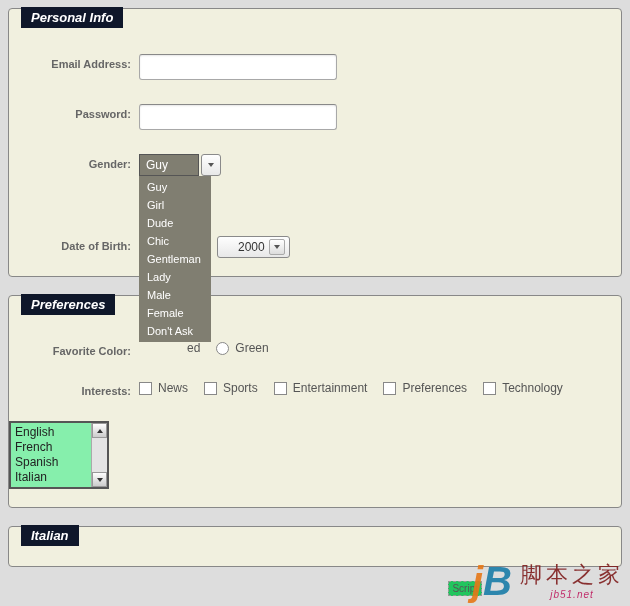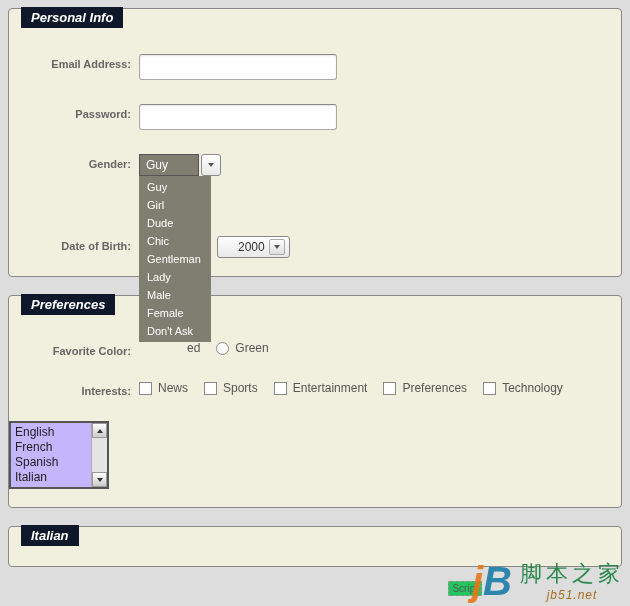--- a/index.html
+++ b/index.html
@@ -10,21 +10,21 @@
 .row { display: flex; align-items: flex-start; margin-top: 24px; }
 .label { width: 130px; text-align: right; color: #666; font-weight: bold; font-size: 11px; padding-right: 8px; padding-top: 4px; }
 .controls { flex: 1; display: flex; align-items: center; gap: 6px; flex-wrap: wrap; }
 .text-input { border: 1px solid #a8a8a8; border-top-color: #888; border-radius: 3px; background: #fff; height: 26px; width: 198px; padding: 2px 6px; box-shadow: inset 0 1px 2px rgba(0,0,0,0.1); }
 .select-box { border: 1px solid #8a8a8a; border-radius: 3px; background: linear-gradient(#fefefe,#e8e8e8); height: 22px; display: inline-flex; align-items: center; padding: 0 4px 0 20px; font-size: 12px; color: #333; cursor: pointer; }
 .select-box .caret { border: 1px solid #aaa; border-radius: 2px; background: linear-gradient(#fff,#ddd); width: 16px; height: 16px; margin-left: 4px; display: flex; align-items: center; justify-content: center; }
 .select-box .caret::after { content: ""; border-left: 3px solid transparent; border-right: 3px solid transparent; border-top: 4px solid #555; }
 .radio, .checkbox { width: 13px; height: 13px; border: 1px solid #888; background: #fff; display: inline-block; vertical-align: middle; position: relative; }
 .radio { border-radius: 50%; }
 .check-label { color: #555; font-size: 12px; margin-right: 10px; }
-.listbox { border: 2px solid #555; background: #c4b5fd; width: 100px; height: 68px; display: flex; position: relative; }
+.listbox { border: 2px solid #555; background: #86efac; width: 100px; height: 68px; display: flex; position: relative; }
 .listbox-items { flex: 1; padding: 2px; font-size: 12px; color: #222; }
 .listbox-items div { padding: 0 2px; line-height: 15px; }
 .listbox-scroll { width: 16px; background: #e4e4e4; border-left: 1px solid #aaa; display: flex; flex-direction: column; justify-content: space-between; }
 .scroll-btn { height: 15px; background: linear-gradient(#fefefe,#ccc); border: 1px solid #999; display: flex; align-items: center; justify-content: center; }
 .scroll-btn::after { content: ""; border-left: 3px solid transparent; border-right: 3px solid transparent; }
 .scroll-btn.up::after { border-bottom: 4px solid #333; }
 .scroll-btn.down::after { border-top: 4px solid #333; }
 .textarea { border: 1px solid #a8a8a8; border-radius: 3px; background: #fff; width: 478px; height: 30px; padding: 4px; box-shadow: inset 0 1px 2px rgba(0,0,0,0.1); }
 
 .dropdown-open { position: absolute; left: 119px; top: 8px; z-index: 50; }
@@ -32,22 +32,22 @@
 .dd-caret-btn { border: 1px solid #8a8a8a; border-radius: 3px; background: linear-gradient(#fefefe,#e8e8e8); height: 22px; width: 20px; display: inline-flex; align-items: center; justify-content: center; position: absolute; left: 62px; top: 0; }
 .dd-caret-btn::after { content: ""; border-left: 3px solid transparent; border-right: 3px solid transparent; border-top: 4px solid #555; }
 .dd-list { position: absolute; top: 22px; left: 0; background: #807e71; width: 72px; padding: 2px 0; }
 .dd-item { color: #fff; font-size: 11px; padding: 3px 8px; cursor: pointer; }
 
 .watermark { position: absolute; right: 6px; bottom: 2px; display: flex; align-items: center; gap: 8px; opacity: 0.9; pointer-events: none; text-align: center; }
 .wm-logo { font-size: 40px; font-weight: 900; font-style: italic; }
 .wm-logo .j { color: #e67817; }
 .wm-logo .b { color: #1b7da8; }
 .wm-text { display: flex; flex-direction: column; line-height: 1.2; }
-.wm-cn { color: #15803d; font-size: 22px; letter-spacing: 4px; font-family: "SimSun","STSong",serif; }
-.wm-url { color: #a16207; font-size: 12px; font-style: italic; letter-spacing: 1px; }
+.wm-cn { color: #7f1d1d; font-size: 22px; letter-spacing: 4px; font-family: "SimSun","STSong",serif; }
+.wm-url { color: #be185d; font-size: 10px; font-style: italic; letter-spacing: 1px; }
 .script-badge { position: absolute; right: 148px; bottom: 10px; border: 1px dashed #999; background: #22c55e; color: #555; font-size: 10px; padding: 1px 3px; }
 </style>
 </head>
 <body>
 
 <div class="container">
 
   <div class="fieldset" style="position:relative;">
     <div class="legend">Personal Info</div>
 

